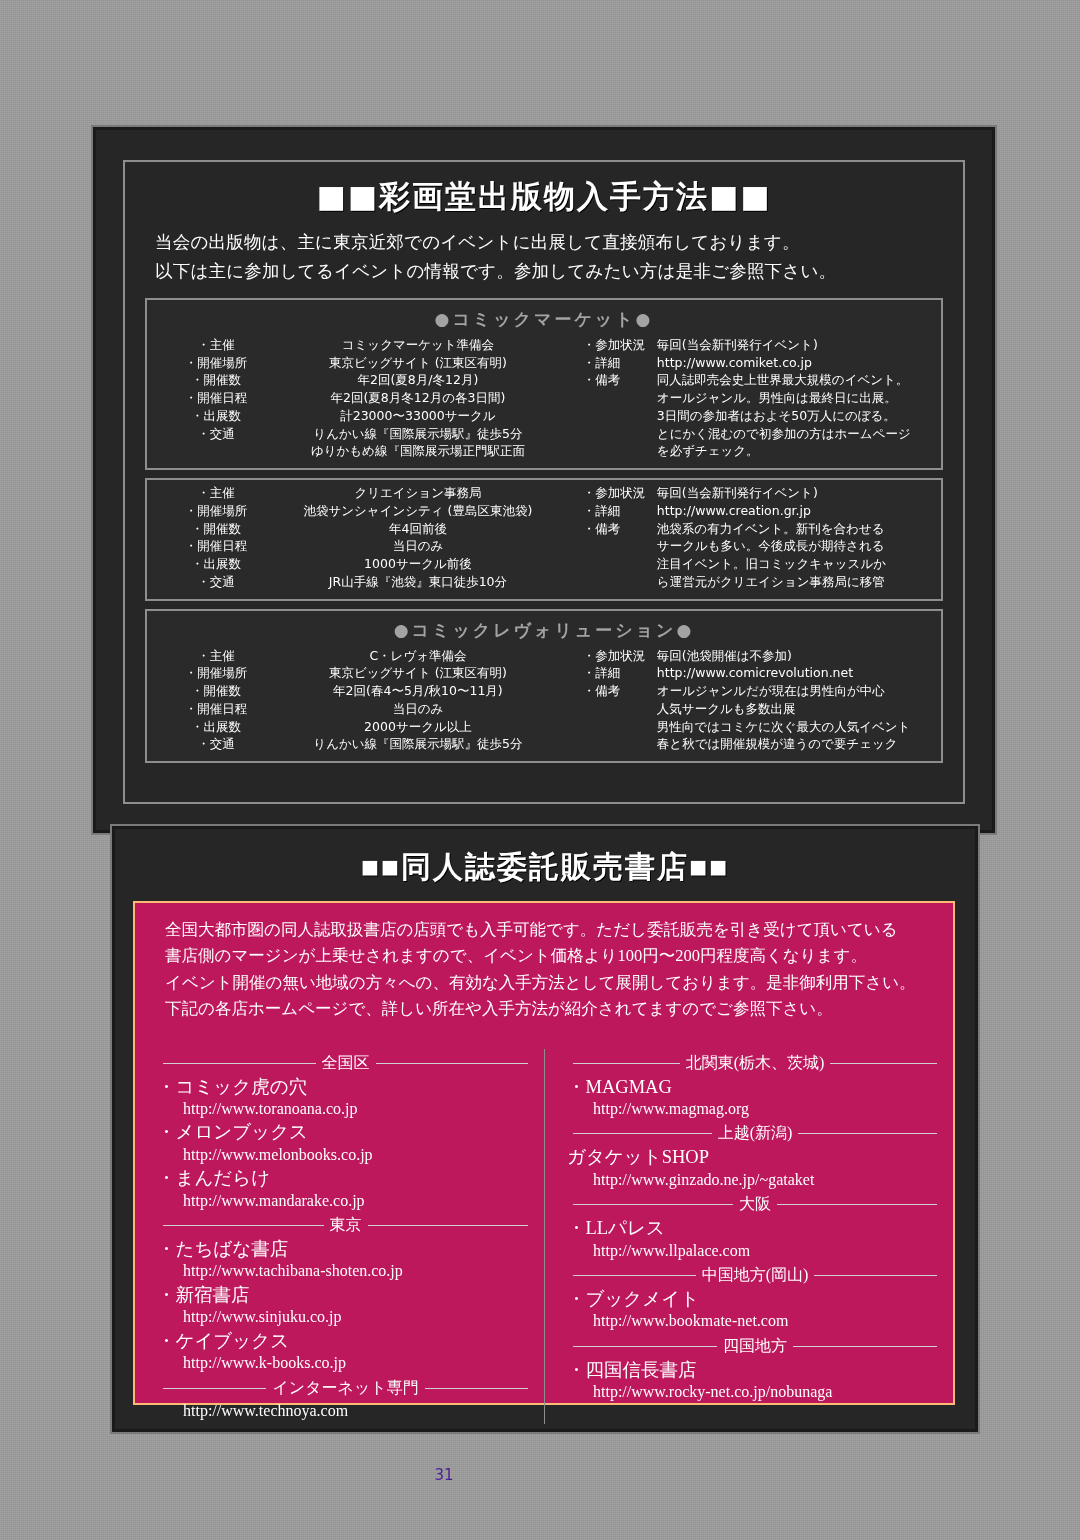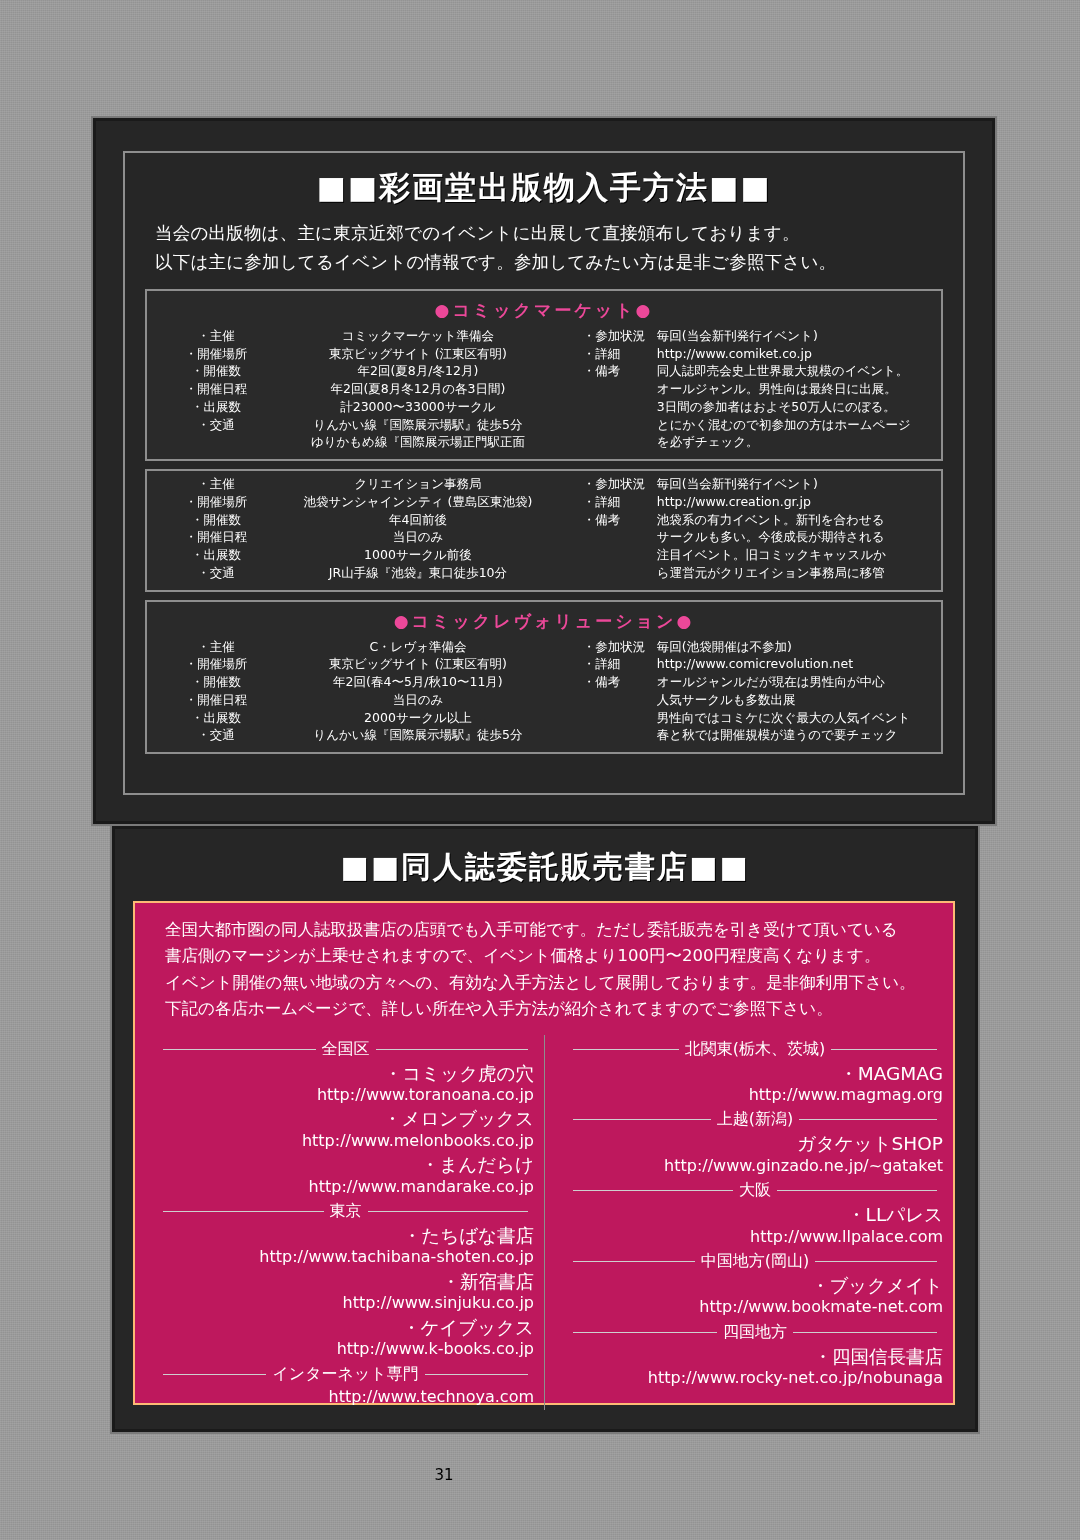--- a/index.html
+++ b/index.html
@@ -17,21 +17,21 @@
     background-image:
       repeating-linear-gradient(0deg,rgba(255,255,255,.055) 0 1px,rgba(0,0,0,.045) 1px 2px),
       repeating-linear-gradient(90deg,rgba(255,255,255,.04) 0 1px,rgba(0,0,0,.04) 1px 2px);
     pointer-events:none;
     opacity:.7;
   }
   .page{position:absolute;left:0;top:0;width:1080px;height:1540px;}
 
   
   .blk1{
-    position:absolute;left:93px;top:118px;width:896px;height:700px;
+    position:absolute;left:93px;top:127px;width:896px;height:700px;
     background:#262626;
     border:3px solid #1a1a1a;
     box-shadow:0 0 0 2px #7a7a7a;
   }
   .inner1{
     position:absolute;left:27px;top:30px;width:838px;height:640px;
     border:2px solid #8e8e8e;
     background:#262626;
   }
   .head-title{
@@ -45,61 +45,62 @@
     padding:10px 22px 4px 30px;
     letter-spacing:.2px;
   }
   .ev{
     margin:8px 20px 0 20px;
     border:2px solid #8e8e8e;
     background:#2a2a2a;
     padding:4px 0 8px 0;
   }
   .ev-title{
-    color:#ec4899;text-align:center;font-size:17px;font-weight:bold;
+    color:#a3a3a3;text-align:center;font-size:17px;font-weight:bold;
     letter-spacing:3px;margin:4px 0 5px 0;
   }
   .ev-cols{display:flex;color:#fff;font-size:12.5px;line-height:1.42;}
   .ev-left{width:53%;padding-left:26px;text-align:center;}
   .ev-right{width:47%;padding-left:6px;}
   .row{display:flex;}
   .lbl{width:86px;flex:0 0 86px;white-space:nowrap;}
   .val{flex:1;}
   .lbl2{width:74px;flex:0 0 74px;white-space:nowrap;}
   .cont{padding-left:86px;}
   .cont2{padding-left:74px;}
 
   
   .blk2{
     position:absolute;left:112px;top:826px;width:860px;height:600px;
     background:#262626;border:3px solid #1a1a1a;
     box-shadow:0 0 0 2px #7a7a7a;
+    font-family:Liberation Serif, serif;
   }
   .blk2 .head-title{font-size:30px;margin-top:18px;}
   .inner2{
     position:absolute;left:18px;top:72px;width:818px;height:500px;
     border:2px solid #fdba74;background:#be185d;
   }
   .intro2{
     color:#fff;font-size:16.5px;line-height:1.6;padding:14px 16px 6px 30px;
   }
-  .store-cols{display:flex;color:#fff;margin-top:6px;text-align:right;}
+  .store-cols{display:flex;color:#fff;margin-top:20px;}
   .sc{width:50%;padding:0 10px 0 22px;box-sizing:border-box;}
   .sc.right{border-left:1px solid #8e8e8e;}
   .region{
     display:flex;align-items:center;justify-content:center;
     font-size:16px;margin:4px 0 2px 0;white-space:nowrap;
   }
   .region .bar{flex:1;height:1px;background:#cfcfcf;margin:0 6px;}
   .shop{font-size:18.5px;line-height:1.25;margin-top:2px;}
   .url{font-size:16px;line-height:1.3;padding-left:26px;margin-bottom:2px;}
 
   .pageno{
     position:absolute;left:0;top:1466px;width:888px;text-align:center;
-    font-size:15px;color:#000000;
+    font-size:15px;color:#4c1d95;
   }
 </style>
 </head>
 <body>
 
 <div class="page">
   <div class="grain"></div>
 
   <div class="blk1">
     <div class="inner1">

